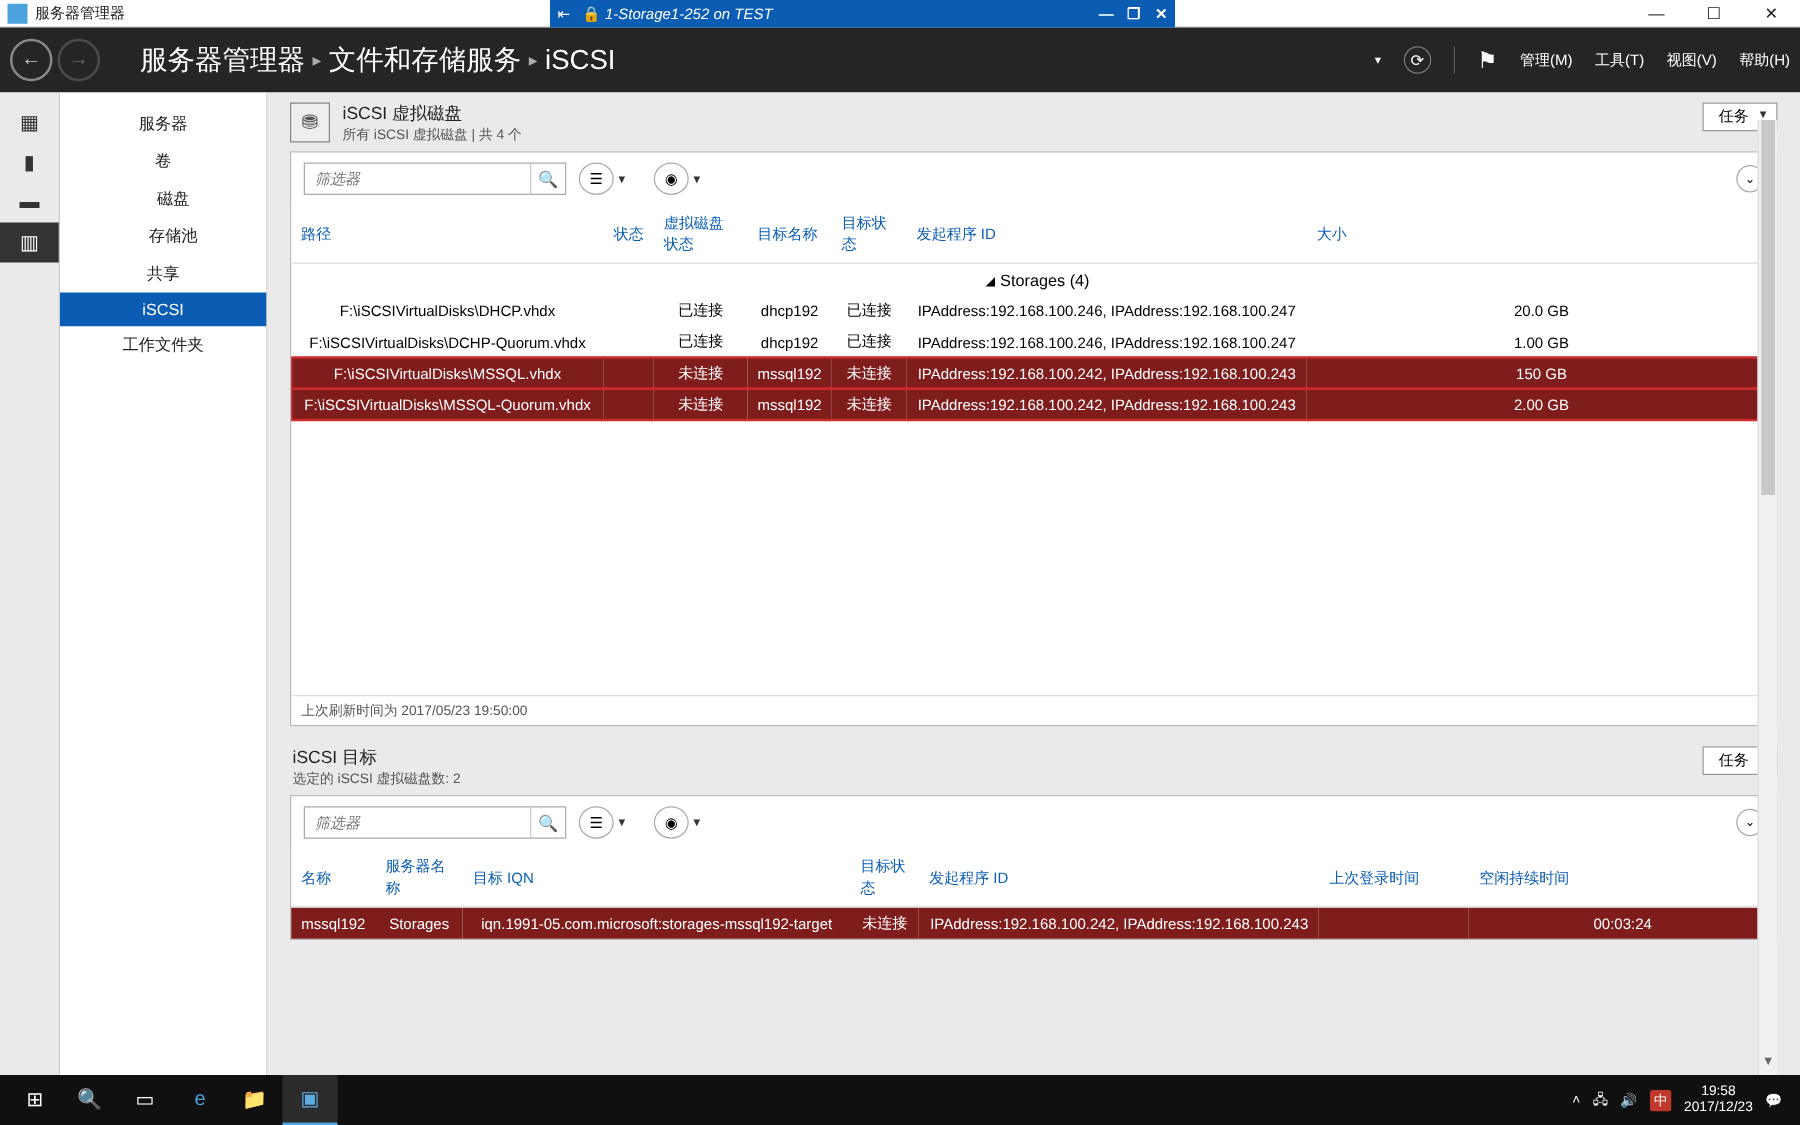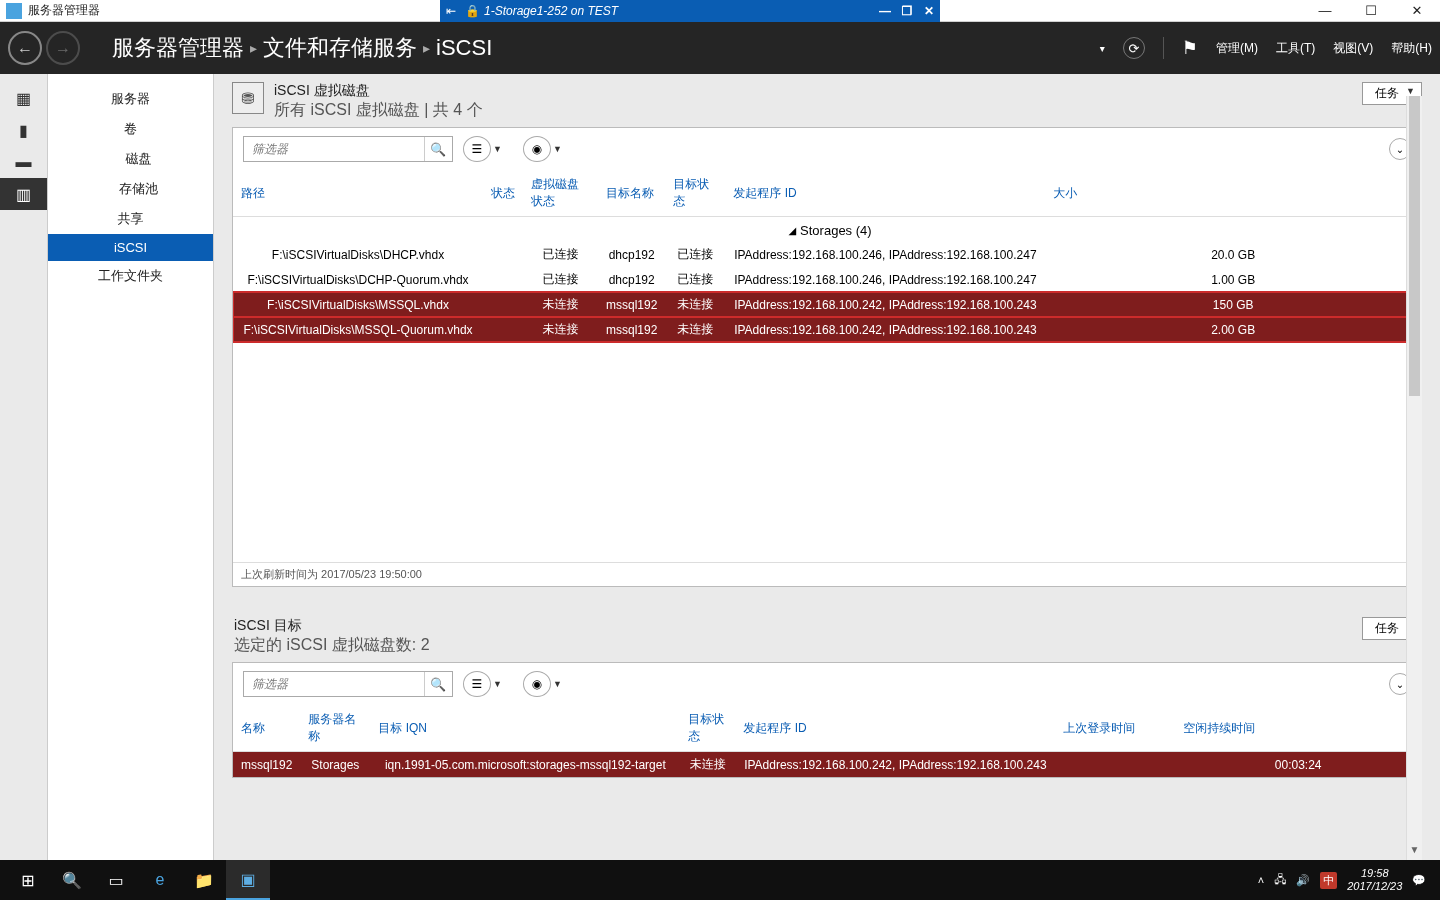--- a/index.html
+++ b/index.html
@@ -33,21 +33,21 @@
 .iconrail .ritem.active { background:#333; color:#fff; }
 .navlist { width:166px; background:#fff; border-right:1px solid #ccc; padding-top:10px;text-align:center; }
 .navlist .nitem { padding:6px 14px; font-size:13px; color:#222; cursor:default; }
 .navlist .nitem.sub { padding-left:30px; }
 .navlist .nitem.active { background:#0a5db3; color:#fff; }
 .content { flex:1; background:#eaeaea; padding:8px 18px 0 18px; overflow:auto; }
 
 .panel-hd { display:flex; align-items:flex-start; margin-bottom:6px; }
 .panel-hd .hd-icon { width:32px; height:32px; border:1px solid #888; background:#eee; margin-right:10px; display:flex; align-items:center; justify-content:center; font-size:16px; color:#555; }
 .panel-hd .hd-text .t1 { font-size:14px; color:#222; }
-.panel-hd .hd-text .t2 { font-size:16px; color:#555; }
+.panel-hd .hd-text .t2 { font-size:11px; color:#555; }
 .panel-hd .tasks { margin-left:auto; }
 .tasks-btn { border:1px solid #999; background:#fff; padding:2px 22px 2px 12px; font-size:12px; position:relative; }
 .tasks-btn:after { content:"▼"; position:absolute; right:6px; top:3px; font-size:9px; color:#333; }
 .panel-box { background:#fff; border:1px solid #bbb; position:relative; }
 .toolbar { display:flex; align-items:center; padding:8px 10px; gap:10px; }
 .filter-wrap { display:flex; align-items:center; border:1px solid #aaa; background:#fff; width:210px; height:26px; }
 .filter-input { flex:1; border:none; outline:none; padding:0 8px; font-style:italic; color:#888; font-size:12px; }
 .filter-search { width:28px; text-align:center; font-size:13px; color:#333; border-left:1px solid #ccc; height:100%; display:flex; align-items:center; justify-content:center; }
 .tool-dd { width:28px; height:26px; border:1px solid #aaa; border-radius:50%; display:flex; align-items:center; justify-content:center; font-size:12px; position:relative; }
 .tool-dd .ch { position:absolute; right:-12px; font-size:9px; color:#333; }
@@ -56,29 +56,29 @@
 .tbl { width:100%; border-collapse:collapse; font-size:12px; }
 .tbl th { text-align:left; color:#0a5db3; font-weight:normal; padding:6px 8px; border-bottom:1px solid #ddd; background:#fff; }
 .tbl td { padding:4px 8px; white-space:nowrap;text-align:center; }
 .group-row td { font-size:13px; padding:6px 8px 4px 14px; }
 .group-row .tri { display:inline-block; transform:translateY(-1px); margin-right:4px; font-size:10px; }
 .sel td { background:#7f1d1d; color:#fff; }
 .red-rect { outline:2px solid #cc2b2b; outline-offset:-1px; }
 .panel-footer { border-top:1px solid #ddd; padding:4px 8px; font-size:11px; color:#555; }
 
 
-.panel2 { margin-top:30px; }
+.panel2 { margin-top:16px; }
 .panel2 .hd-text .t1 { font-size:14px; }
 
 
 .taskbar { position:absolute; bottom:0; left:0; right:0; height:40px; background:#101010; color:#fff; display:flex; align-items:center; padding:0 6px; }
 .taskbar .tb-btn { width:44px; height:40px; display:flex; align-items:center; justify-content:center; font-size:16px; color:#fff; }
 .taskbar .tb-btn.active { background:#2b2b2b; border-bottom:2px solid #4aa3df; }
 .taskbar .tray { margin-left:auto; display:flex; align-items:center; gap:10px; font-size:11px; padding-right:8px; }
-.taskbar .tray .clock { text-align:center; line-height:1.2;font-style:italic; }
+.taskbar .tray .clock { text-align:center; line-height:1.2; }
 .taskbar .ime { background:#c0392b; color:#fff; padding:1px 3px; font-size:11px; border-radius:2px; }
 
 
 .scrollbar { position:absolute; right:18px; top:96px; bottom:40px; width:16px; background:#f0f0f0; border-left:1px solid #ddd; }
 .scrollbar .thumb { position:absolute; top:0; left:2px; right:2px; height:300px; background:#c8c8c8; }
 .scrollbar .arrow { position:absolute; left:0; right:0; height:16px; text-align:center; font-size:10px; color:#666; }
 .scrollbar .arrow.up { top:0; } .scrollbar .arrow.down { bottom:0; }
 
 .panel-box.vdisks { height:460px; display:flex; flex-direction:column; }
 .vdisks .scroll-area { flex:1; overflow:hidden; }

